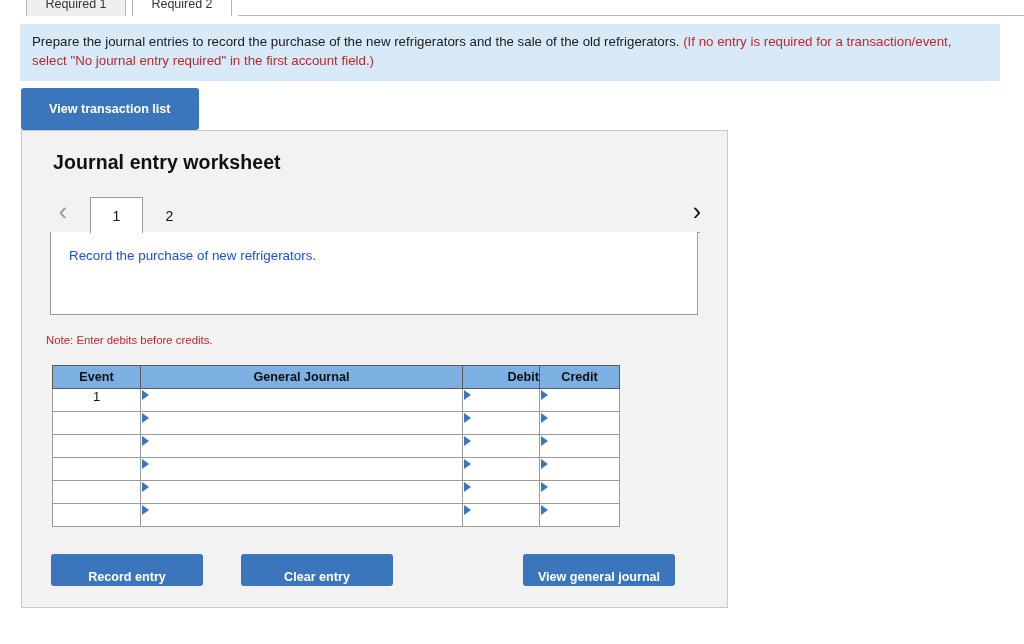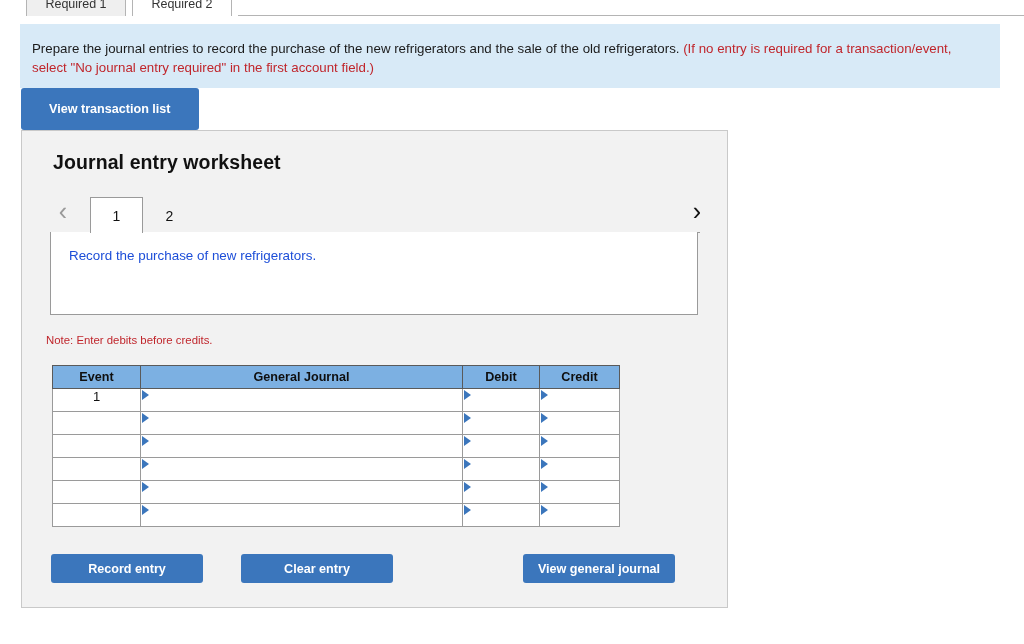--- a/index.html
+++ b/index.html
@@ -42,21 +42,21 @@
     border-bottom: 1px solid #b4b4b4;
     margin-left: 6px;
   }
 
   
   .banner {
     position: absolute;
     left: 20px; top: 24px;
     width: 980px;
     background: #d8eaf7;
-    padding: 16px 12px 10px 12px;
+    padding: 9px 12px 10px 12px;
     font-size: 13.3px;
     line-height: 1.42;
     color: #1b1b1b;
   }
   .banner .hint { color: #c0262c; }
 
   
   .btn {
     background: #3b76bc;
     color: #ffffff;
@@ -179,21 +179,21 @@
   }
   .jtable td {
     border: 1px solid #9a9a9a;
     height: 23px;
     padding: 0;
     background: #ffffff;
     vertical-align: top;
   }
   .col-event  { width: 88px; }
   .col-journal{ width: 322px; }
-  .col-debit  { width: 77px; }
+  .col-debit  { width: 77px; text-align: right; }
   .col-credit { width: 80px; }
 
   .cell-event {
     text-align: center;
     font-size: 13px;
     color: #111;
     padding-top: 2px;
     vertical-align: middle;
   }
   .marker-cell { position: relative; }
@@ -203,21 +203,21 @@
     width: 0; height: 0;
     border-top: 5px solid transparent;
     border-bottom: 5px solid transparent;
     border-left: 7px solid #3b76bc;
   }
 
   
   .btn-footer {
     position: absolute;
     height: 29px;
-    padding: 8px 14px;
+    padding: 16px 14px;
     font-size: 12.6px;
   }
   .btn-record { left: 29px; top: 423px; width: 152px; }
   .btn-clear  { left: 219px; top: 423px; width: 152px; }
   .btn-viewgj { left: 501px; top: 423px; width: 152px; }
 </style>
 </head>
 <body>
 
 <div class="tabs-strip">

